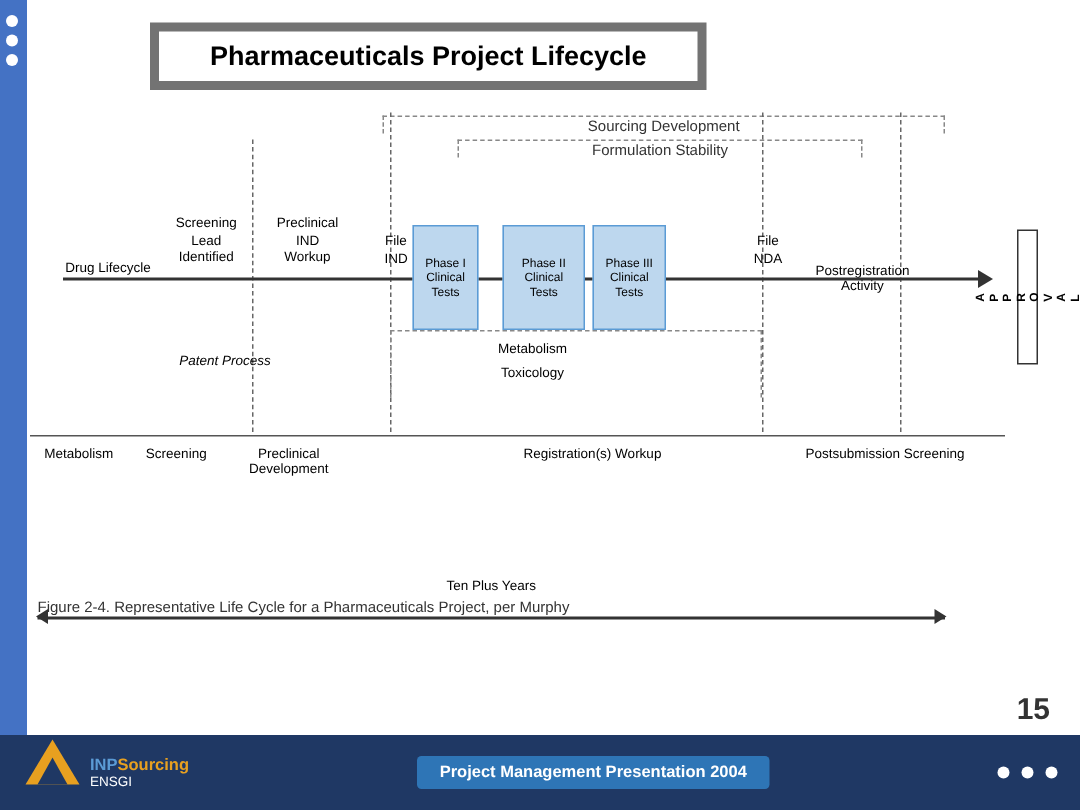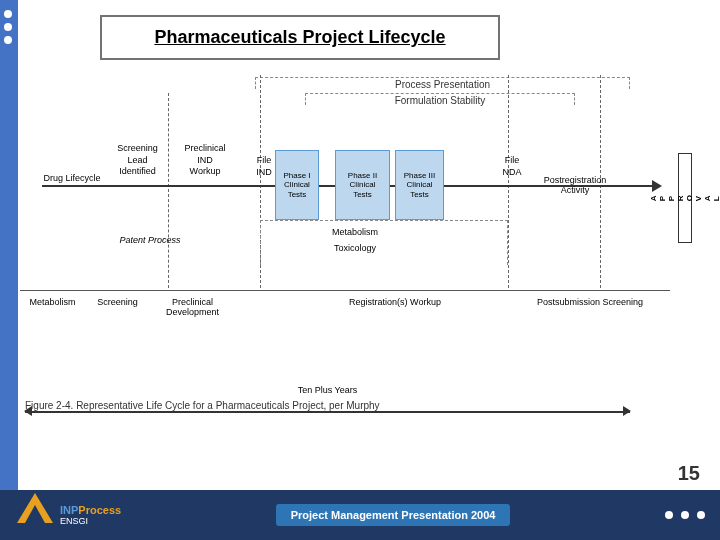--- a/index.html
+++ b/index.html
@@ -37,28 +37,27 @@
       height: 8px;
       border-radius: 50%;
       background: #fff;
     }
 
     
     .title-box {
       position: absolute;
       left: 100px;
       top: 15px;
-      width: 400px;
+      width: 371px;
       height: 45px;
-      border: 2px solid #737373;
+      border: 6px solid #737373;
       background: #fff;
       display: flex;
       align-items: center;
       justify-content: center;
-      text-decoration: underline;
     }
     .title-text {
       font-size: 18px;
       font-weight: bold;
       color: #000;
     }
 
     
     .diagram {
       position: absolute;
@@ -180,21 +179,21 @@
     <div class="dot"></div>
   </div>
 </div>
 
 <div class="title-box">
   <span class="title-text">Pharmaceuticals Project Lifecycle</span>
 </div>
 
 <div class="diagram">
 
-  <div class="process-dev-label" style="position:absolute;left:235px;top:2px;width:375px;text-align:center;font-size:10px;color:#333;border-top:1px dashed #888;border-left:1px dashed #888;border-right:1px dashed #888;height:12px;padding-top:1px;">Process Presentation</div>
+  <div class="process-dev-label" style="position:absolute;left:235px;top:2px;width:375px;text-align:center;font-size:10px;color:#333;border-top:1px dashed #888;border-left:1px dashed #888;border-right:1px dashed #888;height:12px;padding-top:1px;">Sourcing Development</div>
 
   <div style="position:absolute;left:285px;top:18px;width:270px;text-align:center;font-size:10px;color:#333;border-top:1px dashed #888;border-left:1px dashed #888;border-right:1px dashed #888;height:12px;padding-top:1px;">Formulation Stability</div>
 
   <div class="v-line" style="left:148px;top:18px;height:195px;"></div>
   <div class="v-line" style="left:240px;top:0px;height:213px;"></div>
   <div class="v-line" style="left:488px;top:0px;height:213px;"></div>
   <div class="v-line" style="left:580px;top:0px;height:213px;"></div>
 
   <div style="position:absolute;top:110px;left:22px;width:610px;height:2px;background:#333;"></div>
   <div style="position:absolute;top:105px;left:632px;width:0;height:0;border-top:6px solid transparent;border-bottom:6px solid transparent;border-left:10px solid #333;"></div>
@@ -266,21 +265,21 @@
 <div class="page-num">15</div>
 
 <div class="bottom-bar">
   <div class="bottom-logo">
     <div style="position:relative;width:40px;height:45px;">
 
       <div style="width:0;height:0;border-left:18px solid transparent;border-right:18px solid transparent;border-bottom:30px solid #E8A020;position:absolute;top:0;left:2px;"></div>
       <div style="width:0;height:0;border-left:10px solid transparent;border-right:10px solid transparent;border-bottom:18px solid #1F3864;position:absolute;top:12px;left:10px;"></div>
     </div>
     <div>
-      <div style="color:#5B9BD5;font-size:11px;font-weight:bold;">INP<span style="color:#E8A020;">Process</span></div>
+      <div style="color:#5B9BD5;font-size:11px;font-weight:bold;">INP<span style="color:#E8A020;">Sourcing</span></div>
       <div style="color:#fff;font-size:9px;">ENSGI</div>
     </div>
   </div>
 
   <div class="bottom-center-text">Project Management  Presentation 2004</div>
 
   <div class="bottom-dots">
     <div class="bottom-dot"></div>
     <div class="bottom-dot"></div>
     <div class="bottom-dot"></div>

